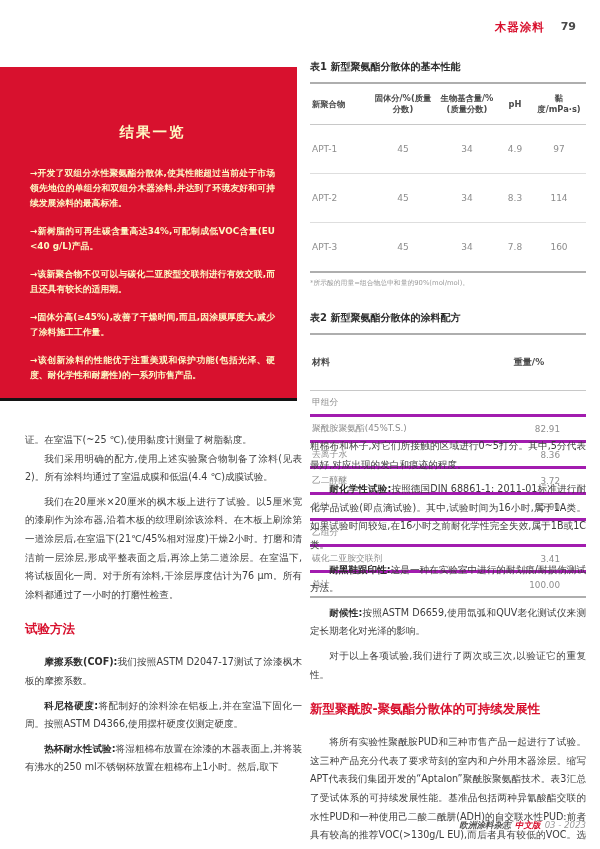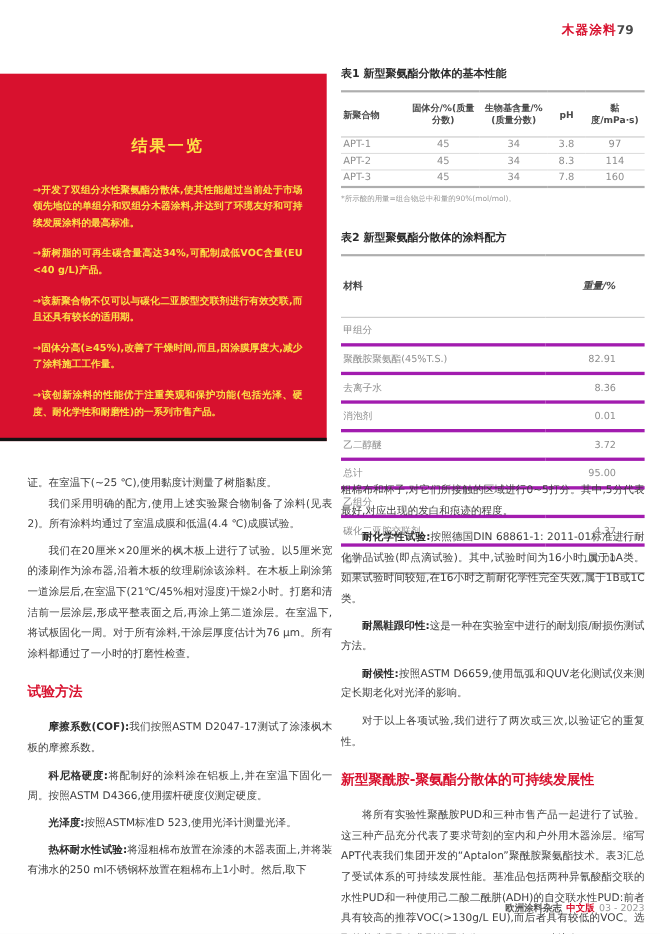--- a/index.html
+++ b/index.html
@@ -3,29 +3,29 @@
 <meta charset="utf-8">
 <style>
   * { margin:0; padding:0; box-sizing:border-box; }
   html,body { background:#e8e8e8; }
   .page {
     position:relative; width:600px; height:849px; margin:0 auto;
     background:#ffffff; overflow:hidden;
     font-family:"DejaVu Sans", sans-serif; color:#3d3d3d;
   }
   
-  .header { position:absolute; top:20px; right:24px; display:flex; align-items:center; }
+  .header { position:absolute; top:20px; right:24px; display:flex; align-items:flex-start; gap:16px; }
   .header .section { color:#d8112e; font-weight:bold; font-size:11.5px; letter-spacing:1px; }
   .header .pageno { color:#4a4a4a; font-size:11px; font-weight:bold; }
 
   
   .red-box {
     position:absolute; left:0; top:67px; width:297px; height:334px;
     background:#d8112e; border-bottom:3px solid #141414;
-    padding:56px 22px 0 30px; color:#fde047;
+    padding:56px 22px 0 30px; color:#fef9c3;
   }
   .red-box h2 { text-align:center; font-size:14.5px; font-weight:bold; letter-spacing:2px; margin-bottom:24px; }
   .red-box p { font-size:8.8px; line-height:15px; text-align:justify; margin-bottom:13px; font-weight:bold; }
 
   
   .col-left  { position:absolute; left:25px;  top:431px; width:277px; }
   .col-right-tables { position:absolute; left:310px; top:60px; width:276px; }
   .col-right-text   { position:absolute; left:310px; top:437px; width:276px; }
 
   p.body { font-size:9.6px; line-height:18.6px; text-align:justify; color:#3d3d3d; }
@@ -33,35 +33,35 @@
   p.gap { margin-top:6px; }
   p.body b.lead { color:#2e2e2e; }
   .sec-heading { color:#d8112e; font-size:12.5px; font-weight:bold; margin:17px 0 15px; }
 
   
   .tbl-title { font-size:10px; font-weight:bold; color:#2c2c2c; margin-bottom:8px; }
   table { width:100%; border-collapse:collapse; }
   table.t1 { border-top:2px solid #aeaeae; border-bottom:2px solid #aeaeae; }
   table.t1 th { font-size:8.3px; color:#4a4a4a; font-weight:bold; padding:9px 2px; text-align:center; border-bottom:1px solid #c8c8c8; line-height:11px; }
   table.t1 th:first-child { text-align:left; }
-  table.t1 td { font-size:9px; color:#8d8d8d; padding:2px 2px; text-align:center; border-bottom:1px solid #dedede; }
+  table.t1 td { font-size:9px; color:#8d8d8d; padding:19px 2px; text-align:center; border-bottom:1px solid #dedede; }
   table.t1 td:first-child { text-align:left; }
   table.t1 tr:last-child td { border-bottom:none; }
   .footnote { font-size:6.8px; color:#9a9a9a; margin-top:5px; }
 
   .t2-wrap { margin-top:23px; }
   table.t2 { border-top:2px solid #aeaeae; border-bottom:2px solid #aeaeae; }
   table.t2 th { font-size:9px; color:#4a4a4a; font-weight:bold; padding:21px 2px; text-align:left; border-bottom:1px solid #c8c8c8; }
-  table.t2 th:last-child { text-align:right; padding-right:26px;font-style:italic; }
+  table.t2 th:last-child { text-align:center; padding-right:26px; }
   table.t2 td { font-size:8.8px; color:#8d8d8d; padding:5.5px 2px; text-align:left; border-bottom:3px solid #a21caf; }
   table.t2 td:last-child { text-align:right; padding-right:26px; }
   table.t2 tr:last-child td { border-bottom:none; }
 
   
-  .footer { position:absolute; left:310px; top:820px; width:276px; text-align:right; font-size:8.6px; }
+  .footer { position:absolute; left:310px; top:820px; width:276px; text-align:right; font-size:8.6px;font-style:italic; }
   .footer .journal { color:#555; font-weight:bold; }
   .footer .edition { color:#d8112e; font-weight:bold; margin-left:4px; }
   .footer .issue { color:#9a9a9a; margin-left:4px; }
 </style>
 </head>
 <body>
 
 <div class="page">
 
   <div class="header">
@@ -88,21 +88,21 @@
           <th style="width:62px">生物基含量/%(质量分数)</th>
           <th style="width:34px">pH</th>
           <th>黏度/mPa·s)</th>
         </tr>
       </thead>
       <tbody>
         <tr>
           <td>APT-1</td>
           <td>45</td>
           <td>34</td>
-          <td>3.8</td>
+          <td>4.9</td>
           <td>97</td>
         </tr>
         <tr>
           <td>APT-2</td>
           <td>45</td>
           <td>34</td>
           <td>8.3</td>
           <td>114</td>
         </tr>
         <tr>
@@ -132,56 +132,51 @@
             </tr>
           <tr>
               <td>聚酰胺聚氨酯(45%T.S.)</td>
               <td>82.91</td>
             </tr>
           <tr>
               <td>去离子水</td>
               <td>8.36</td>
             </tr>
           <tr>
-              <td>消泡剂</td>
-              <td>0.01</td>
-            </tr>
-          <tr>
               <td>乙二醇醚</td>
               <td>3.72</td>
             </tr>
           <tr>
               <td>总计</td>
               <td>95.00</td>
             </tr>
           <tr>
               <td>乙组分</td>
               <td></td>
             </tr>
           <tr>
               <td>碳化二亚胺交联剂</td>
-              <td>4.37</td>
+              <td>3.41</td>
             </tr>
           <tr>
               <td>总计</td>
               <td>100.00</td>
             </tr>
         </tbody>
       </table>
     </div>
   </div>
 
   <div class="col-left">
     <p class="body">证。在室温下(~25 ℃),使用黏度计测量了树脂黏度。</p>
     <p class="body indent">我们采用明确的配方,使用上述实验聚合物制备了涂料(见表2)。所有涂料均通过了室温成膜和低温(4.4 ℃)成膜试验。</p>
     <p class="body indent gap">我们在20厘米×20厘米的枫木板上进行了试验。以5厘米宽的漆刷作为涂布器,沿着木板的纹理刷涂该涂料。在木板上刷涂第一道涂层后,在室温下(21℃/45%相对湿度)干燥2小时。打磨和清洁前一层涂层,形成平整表面之后,再涂上第二道涂层。在室温下,将试板固化一周。对于所有涂料,干涂层厚度估计为76 μm。所有涂料都通过了一小时的打磨性检查。</p>
     <div class="sec-heading">试验方法</div>
     <p class="body indent gap"><b class="lead">摩擦系数(COF):</b><span>我们按照ASTM D2047-17测试了涂漆枫木板的摩擦系数。</span></p>
     <p class="body indent gap"><b class="lead">科尼格硬度:</b><span>将配制好的涂料涂在铝板上,并在室温下固化一周。按照ASTM D4366,使用摆杆硬度仪测定硬度。</span></p>
-    <p class="body indent gap"><b class="lead">光泽度:</b><span>按照ASTM标准D 523,使用光泽计测量光泽。</span></p>
     <p class="body indent gap"><b class="lead">热杯耐水性试验:</b><span>将湿粗棉布放置在涂漆的木器表面上,并将装有沸水的250 ml不锈钢杯放置在粗棉布上1小时。然后,取下</span></p>
   </div>
 
   <div class="col-right-text">
     <p class="body">粗棉布和杯子,对它们所接触的区域进行0~5打分。其中,5分代表最好,对应出现的发白和痕迹的程度。</p>
     <p class="body indent gap"><b class="lead">耐化学性试验:</b><span>按照德国DIN 68861-1: 2011-01标准进行耐化学品试验(即点滴试验)。其中,试验时间为16小时,属于1A类。如果试验时间较短,在16小时之前耐化学性完全失效,属于1B或1C类。</span></p>
     <p class="body indent gap"><b class="lead">耐黑鞋跟印性:</b><span>这是一种在实验室中进行的耐划痕/耐损伤测试方法。</span></p>
     <p class="body indent gap"><b class="lead">耐候性:</b><span>按照ASTM D6659,使用氙弧和QUV老化测试仪来测定长期老化对光泽的影响。</span></p>
     <p class="body indent gap">对于以上各项试验,我们进行了两次或三次,以验证它的重复性。</p>
     <div class="sec-heading">新型聚酰胺-聚氨酯分散体的可持续发展性</div>

